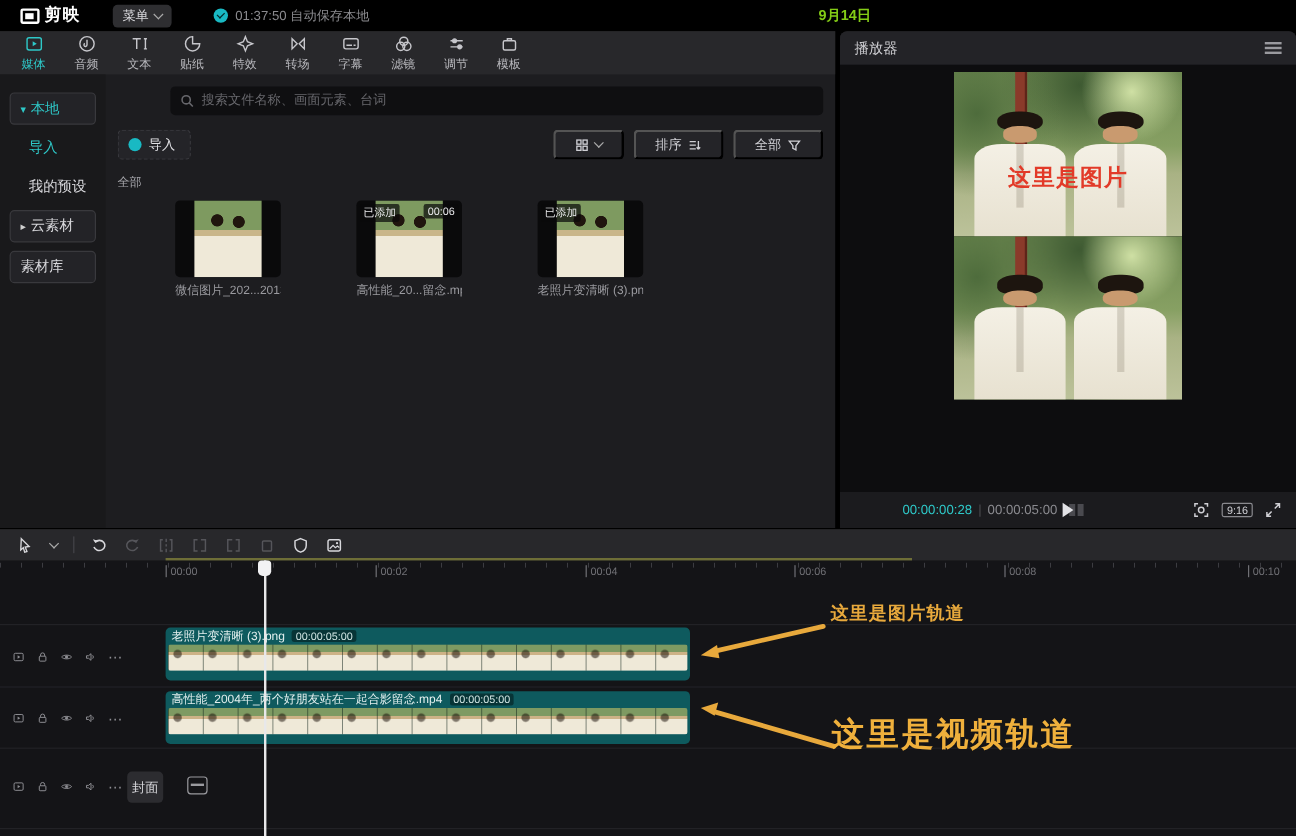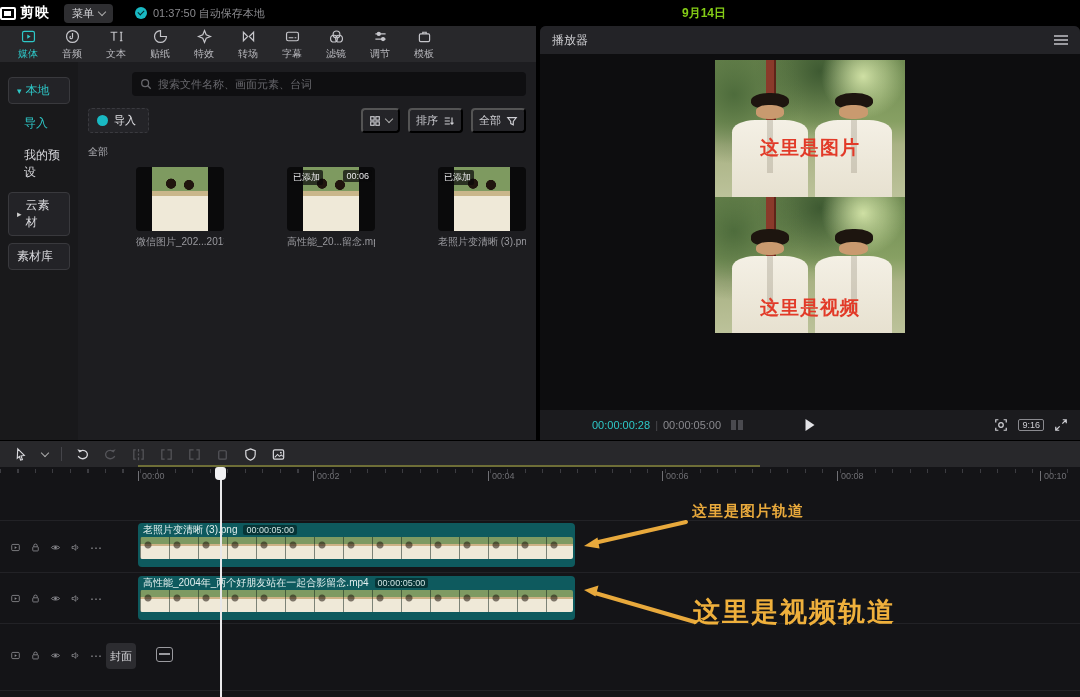--- a/index.html
+++ b/index.html
@@ -2,37 +2,37 @@
 <html><head>
 <meta charset="utf-8">
 <style>
   * { margin:0; padding:0; box-sizing:border-box; }
   html,body { width:1080px; height:697px; background:#000; overflow:hidden;
     font-family:"Liberation Sans", sans-serif; }
   .app { position:relative; width:1080px; height:697px; background:#000; }
 
   
   .topbar { position:absolute; top:0; left:0; right:0; height:26px; background:#000;
-    display:flex; align-items:center; gap:14px; padding:0 0; }
+    display:flex; align-items:center; gap:27px; padding:0 17px; }
   .logo { color:#fff; font-weight:bold; font-size:14px; letter-spacing:1px; display:flex; align-items:center; gap:4px;}
   .logo-mark { width:16px; height:13px; border:2px solid #fff; border-radius:2px; position:relative; }
   .logo-mark:before { content:""; position:absolute; left:2px; top:2px; width:7px; height:5px; background:#fff; }
   .menu-btn { background:#2e2e31; color:#d8d8dc; border-radius:4px; font-size:11px;
     padding:2px 8px; display:flex; align-items:center; gap:5px; }
   .chev { width:6px; height:6px; border-right:1.5px solid #aaa; border-bottom:1.5px solid #aaa;
     transform:rotate(45deg); margin-top:-3px; }
   .autosave { display:flex; align-items:center; gap:6px; color:#8a8a8e; font-size:11px; margin-left:8px;justify-content:center;}
   .check-dot { width:12px; height:12px; border-radius:50%; background:#19b9c3; position:relative; }
   .check-dot:before { content:""; position:absolute; left:3px; top:3px; width:5px; height:3px;
     border-left:1.5px solid #04282b; border-bottom:1.5px solid #04282b; transform:rotate(-45deg); }
   .date { position:absolute; left:682px; color:#84cc16; font-size:12px; font-weight:bold; }
 
   
   .main { position:absolute; top:26px; left:0; width:1080px; height:414px; display:flex; gap:4px; background:#000; }
-  .media-panel { width:536px; background:#1d1d20; display:flex; flex-direction:column; }
+  .media-panel { width:696px; background:#1d1d20; display:flex; flex-direction:column; }
   .tabs { height:36px; background:#28282b; display:flex; align-items:stretch; padding-left:6px; }
   .tab { width:44px; display:flex; flex-direction:column; align-items:center; justify-content:center;
     gap:2px; color:#b9b9be; font-size:10px; cursor:pointer; }
   .tab svg { width:17px; height:17px; stroke:#c6c6cb; fill:none; stroke-width:1.4; }
   .tab.active { color:#2ec8c8; }
   .tab.active svg { stroke:#2ec8c8; }
   .media-body { flex:1; display:flex; }
   .sidebar { width:88px; background:#19191b; padding-top:8px; }
   .side-item { margin:7px 8px; padding:4px 8px; font-size:12px; color:#d8d8dc;
     display:flex; align-items:center; gap:4px; cursor:pointer; }
@@ -47,21 +47,21 @@
     color:#bbb; font-size:11px; padding-left:26px; outline:none; }
   .search::placeholder { color:#67676c; }
   .search-wrap { position:relative;margin-left:44px; }
   .search-wrap svg { position:absolute; left:8px; top:6px; width:12px; height:12px; stroke:#67676c; fill:none; stroke-width:1.5;}
   .row2 { margin-top:12px; display:flex; align-items:center; }
   .import-btn { background:#242428; border:1px dashed #3a3a3f; border-radius:4px; color:#e2e2e6;
     font-size:11px; padding:4px 12px 4px 8px; display:flex; align-items:center; gap:6px; }
   .teal-dot { width:11px; height:11px; border-radius:50%; background:#19b9c3; }
   .right-btns { margin-left:auto; display:flex; gap:8px; }
   .mini-btn { background:#242428; border-radius:4px; color:#cfcfd4; font-size:11px;
-    padding:3px 6px; display:flex; align-items:center; gap:5px; }
+    padding:3px 16px; display:flex; align-items:center; gap:5px; }
   .mini-btn svg { width:12px; height:12px; stroke:#cfcfd4; fill:none; stroke-width:1.3; }
   .section-label { margin-top:12px; font-size:10px; color:#a8a8ad; }
   .cards { margin-top:8px; display:flex; gap:15px; }
   .card { width:88px;margin-left:48px; }
   .thumb { position:relative; width:88px; height:64px; background:#0a0a0b; border-radius:4px; overflow:hidden; }
   .mini-photo { position:absolute; left:16px; right:16px; top:0; bottom:0;
     background:
       radial-gradient(circle at 34% 26%, #20150e 0 8%, transparent 9%),
       radial-gradient(circle at 66% 28%, #20150e 0 8%, transparent 9%),
       linear-gradient(180deg, #7e9a60 0 38%, #c9b68a 38% 46%, #efe9d8 46% 100%); }
@@ -366,21 +366,20 @@
             <div class="person p1">
                 <div class="hair"></div>
                 <div class="face"></div>
                 <div class="shirt"></div>
               </div>
             <div class="person p2">
                 <div class="hair"></div>
                 <div class="face"></div>
                 <div class="shirt"></div>
               </div>
-            <div class="photo-label">这里是视频</div>
           </div>
         </div>
       </div>
       <div class="controls">
         <span class="time-cur">00:00:00:28</span>
         <span class="time-sep">|</span>
         <span class="time-total">00:00:05:00</span>
         <div class="grid-ico">
             <div></div>
             <div></div>

